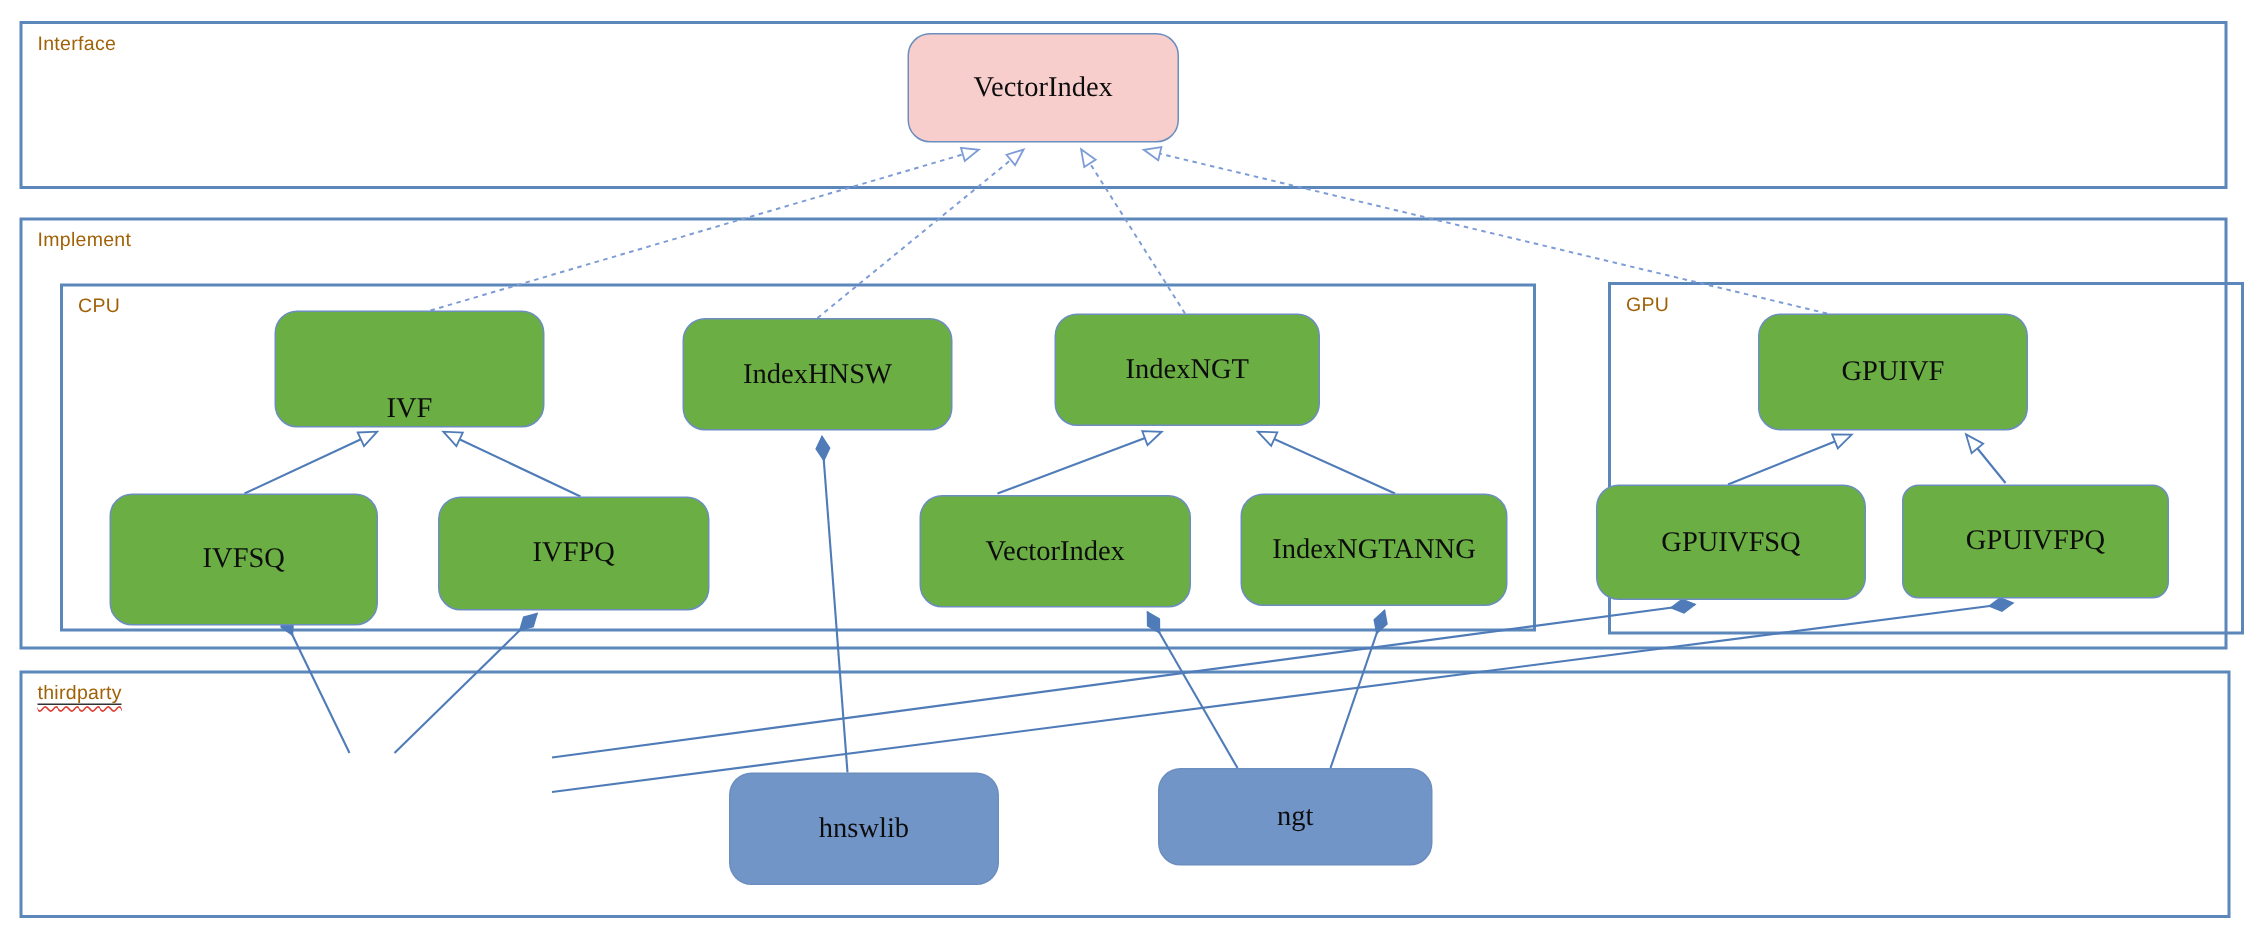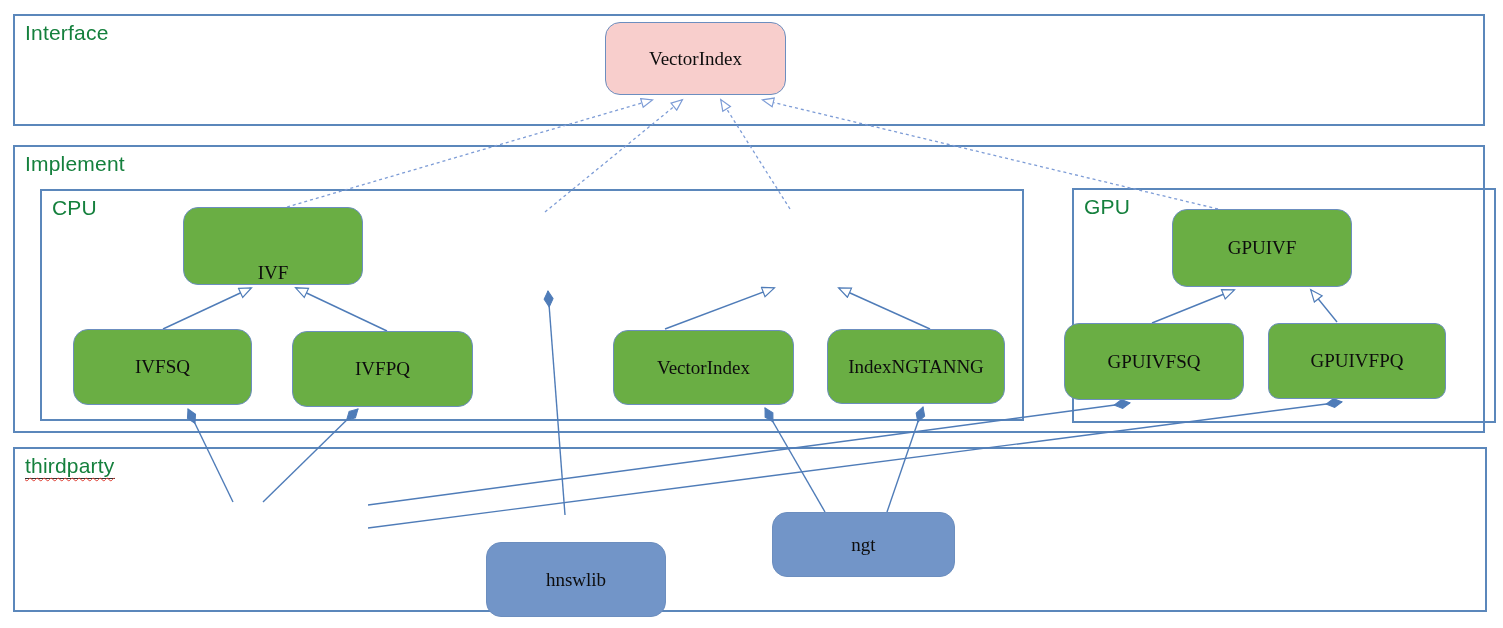--- a/index.html
+++ b/index.html
@@ -6,21 +6,21 @@
   .canvas{
     position:relative;width:1503px;height:628px;background:#ffffff;overflow:hidden;
     font-family:"Liberation Sans","DejaVu Sans",sans-serif;
   }
   
   .group{
     position:absolute;box-sizing:border-box;background:#ffffff;
     border:2px solid var(--group-border,#5b87bb);z-index:1;
   }
   .group .group-label{
-    position:absolute;top:5px;left:10px;font-size:21px;color:#15803d;letter-spacing:.2px;
+    position:absolute;top:5px;left:10px;font-size:13px;color:#a16207;letter-spacing:.2px;
   }
   .group-label.underlined{
     border-bottom:1px solid #333;
     text-decoration:underline wavy var(--spellcheck,#e03c31) 1px;
     text-underline-offset:4px;
   }
   .subgroup{background:transparent;}
   
   svg.edges{position:absolute;left:0;top:0;z-index:2;}
   svg.edges line{stroke:var(--edge,#4f7cb8);stroke-width:1.4;fill:none;}
@@ -98,21 +98,27 @@
     <line x1="887" y1="512" x2="923" y2="407" marker-end="url(#diamondFilled)"></line>
   </svg>
 
   <div class="node kind-interface" style="left:605px;top:22px;width:181px;height:73px;">
     <span>VectorIndex</span>
   </div>
 
   <div class="node kind-class" style="left:183px;top:207px;width:180px;height:78px;align-items:flex-end;">
     <span>IVF</span>
   </div>
-  <div class="node kind-class" style="left:73px;top:329px;width:179px;height:76px;">
+  <div class="node kind-class" style="left:455px;top:212px;width:180px;height:75px;">
+    <span>IndexHNSW</span>
+  </div>
+  <div class="node kind-class" style="left:703px;top:209px;width:177px;height:75px;">
+    <span>IndexNGT</span>
+  </div>
+  <div class="node kind-class" style="left:73px;top:329px;width:179px;height:88px;">
     <span>IVFSQ</span>
   </div>
   <div class="node kind-class" style="left:292px;top:331px;width:181px;height:76px;">
     <span>IVFPQ</span>
   </div>
   <div class="node kind-class" style="left:613px;top:330px;width:181px;height:75px;">
     <span>VectorIndex</span>
   </div>
   <div class="node kind-class" style="left:827px;top:329px;width:178px;height:75px;">
     <span>IndexNGTANNG</span>
@@ -121,20 +127,20 @@
   <div class="node kind-class" style="left:1064px;top:323px;width:180px;height:77px;">
     <span>GPUIVFSQ</span>
   </div>
   <div class="node kind-class" style="left:1172px;top:209px;width:180px;height:78px;">
     <span>GPUIVF</span>
   </div>
   <div class="node kind-class" style="left:1268px;top:323px;width:178px;height:76px;border-radius:11px;">
     <span>GPUIVFPQ</span>
   </div>
 
-  <div class="node kind-library" style="left:486px;top:515px;width:180px;height:75px;margin-top:27px;">
+  <div class="node kind-library" style="left:486px;top:515px;width:180px;height:75px;">
     <span>hnswlib</span>
   </div>
   <div class="node kind-library" style="left:772px;top:512px;width:183px;height:65px;">
     <span>ngt</span>
   </div>
 
 </div>
 
 </body></html>

